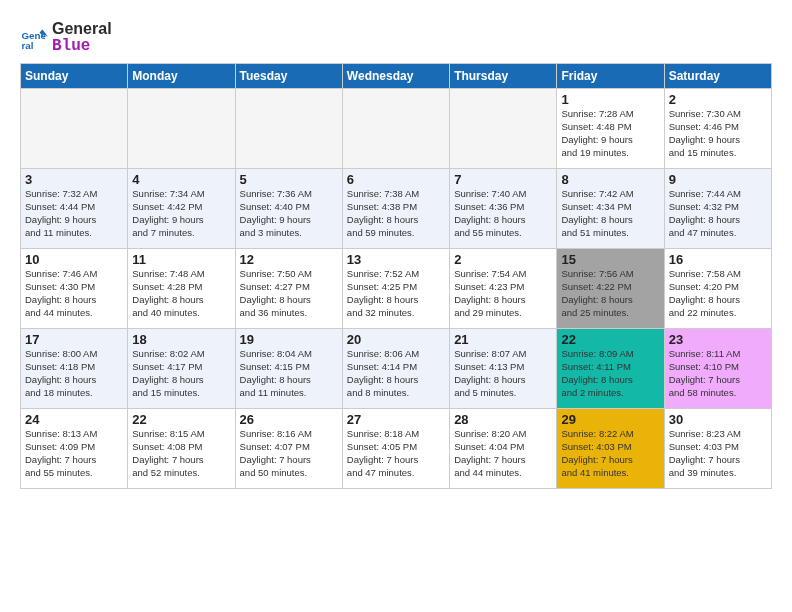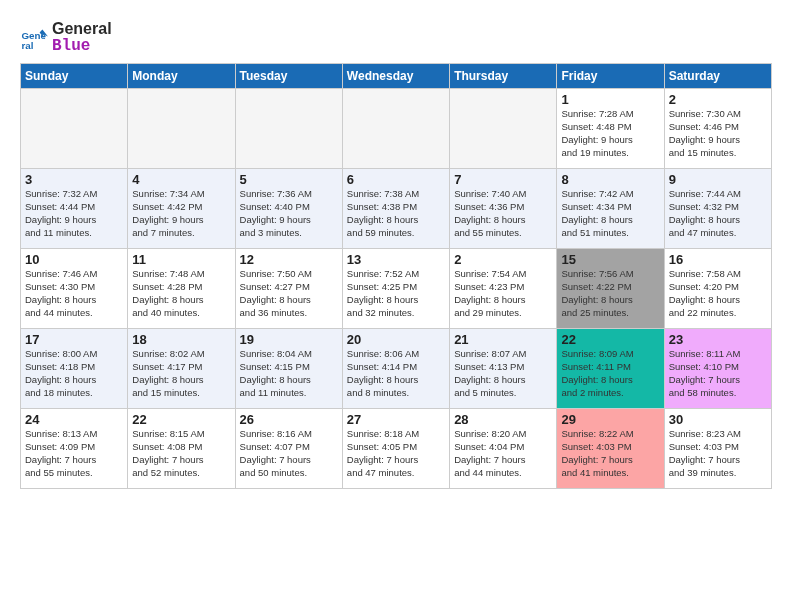--- a/index.html
+++ b/index.html
@@ -328,21 +328,21 @@
 Daylight: 7 hours
 and 47 minutes.</div>
           </td>
           <td style="background: rgb(255, 255, 255);">
             <span class="day-number">28</span>
             <div class="cell-info" style="white-space: pre-line;">Sunrise: 8:20 AM
 Sunset: 4:04 PM
 Daylight: 7 hours
 and 44 minutes.</div>
           </td>
-          <td style="background: #fca5a5;">
+          <td style="background: #eab308;">
             <span class="day-number">29</span>
             <div class="cell-info" style="white-space: pre-line;">Sunrise: 8:22 AM
 Sunset: 4:03 PM
 Daylight: 7 hours
 and 41 minutes.</div>
           </td>
           <td style="background: rgb(255, 255, 255);">
             <span class="day-number">30</span>
             <div class="cell-info" style="white-space: pre-line;">Sunrise: 8:23 AM
 Sunset: 4:03 PM

